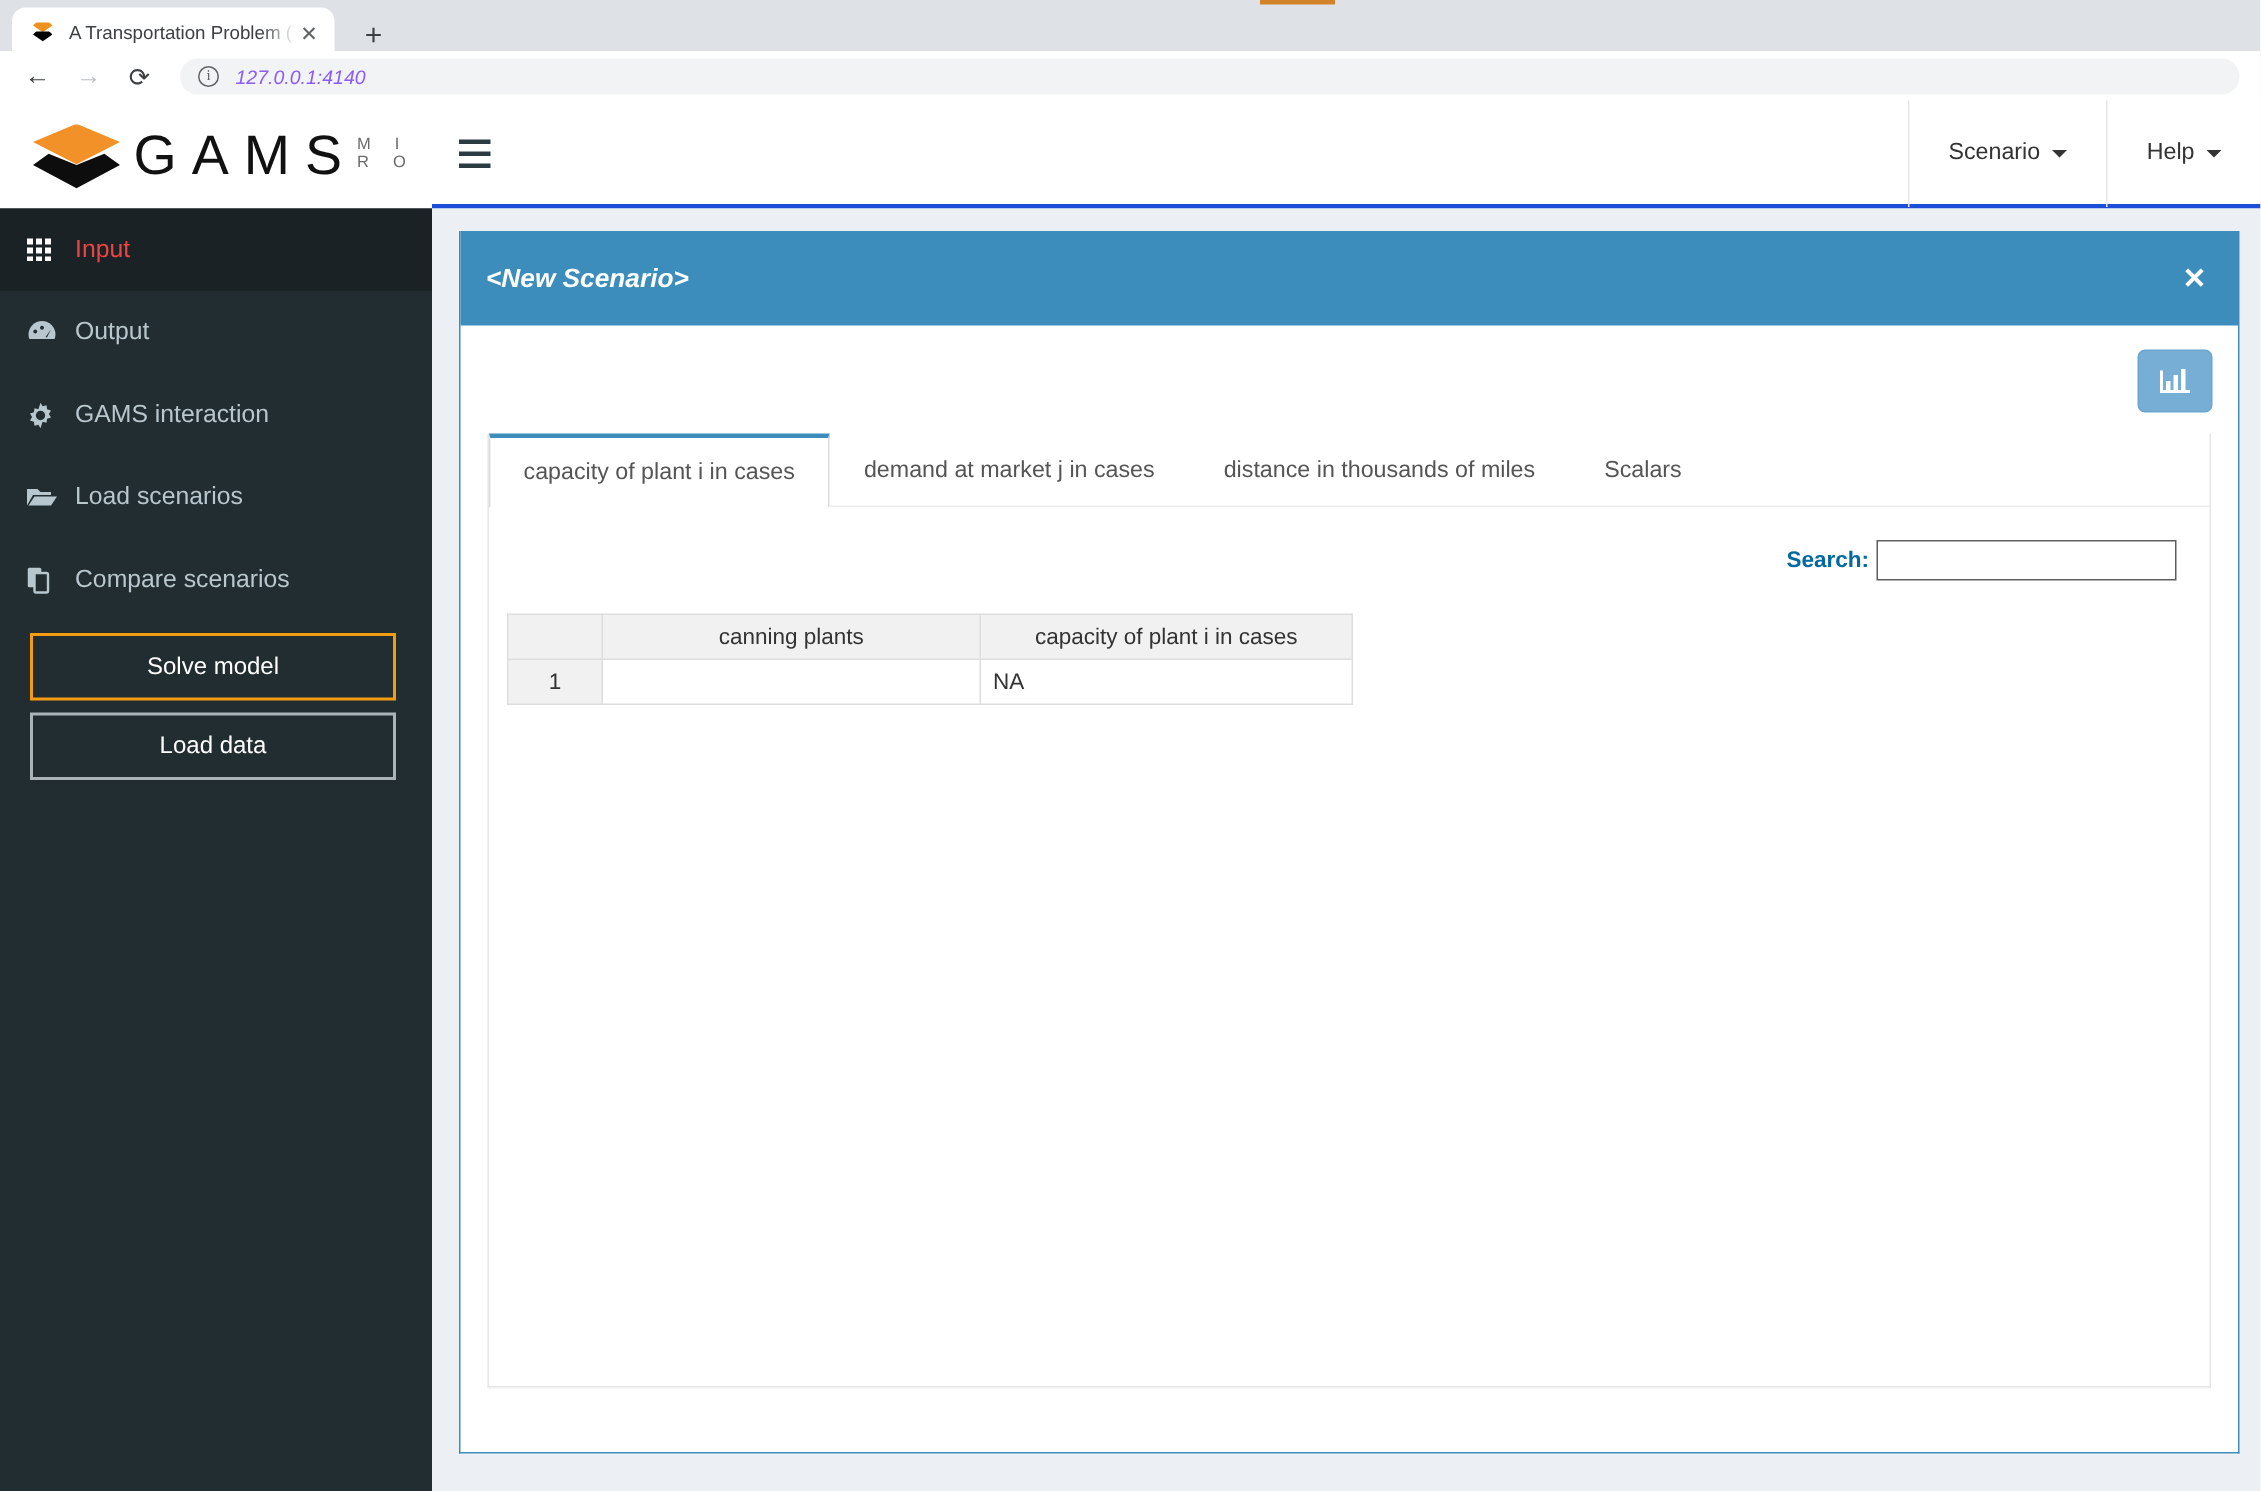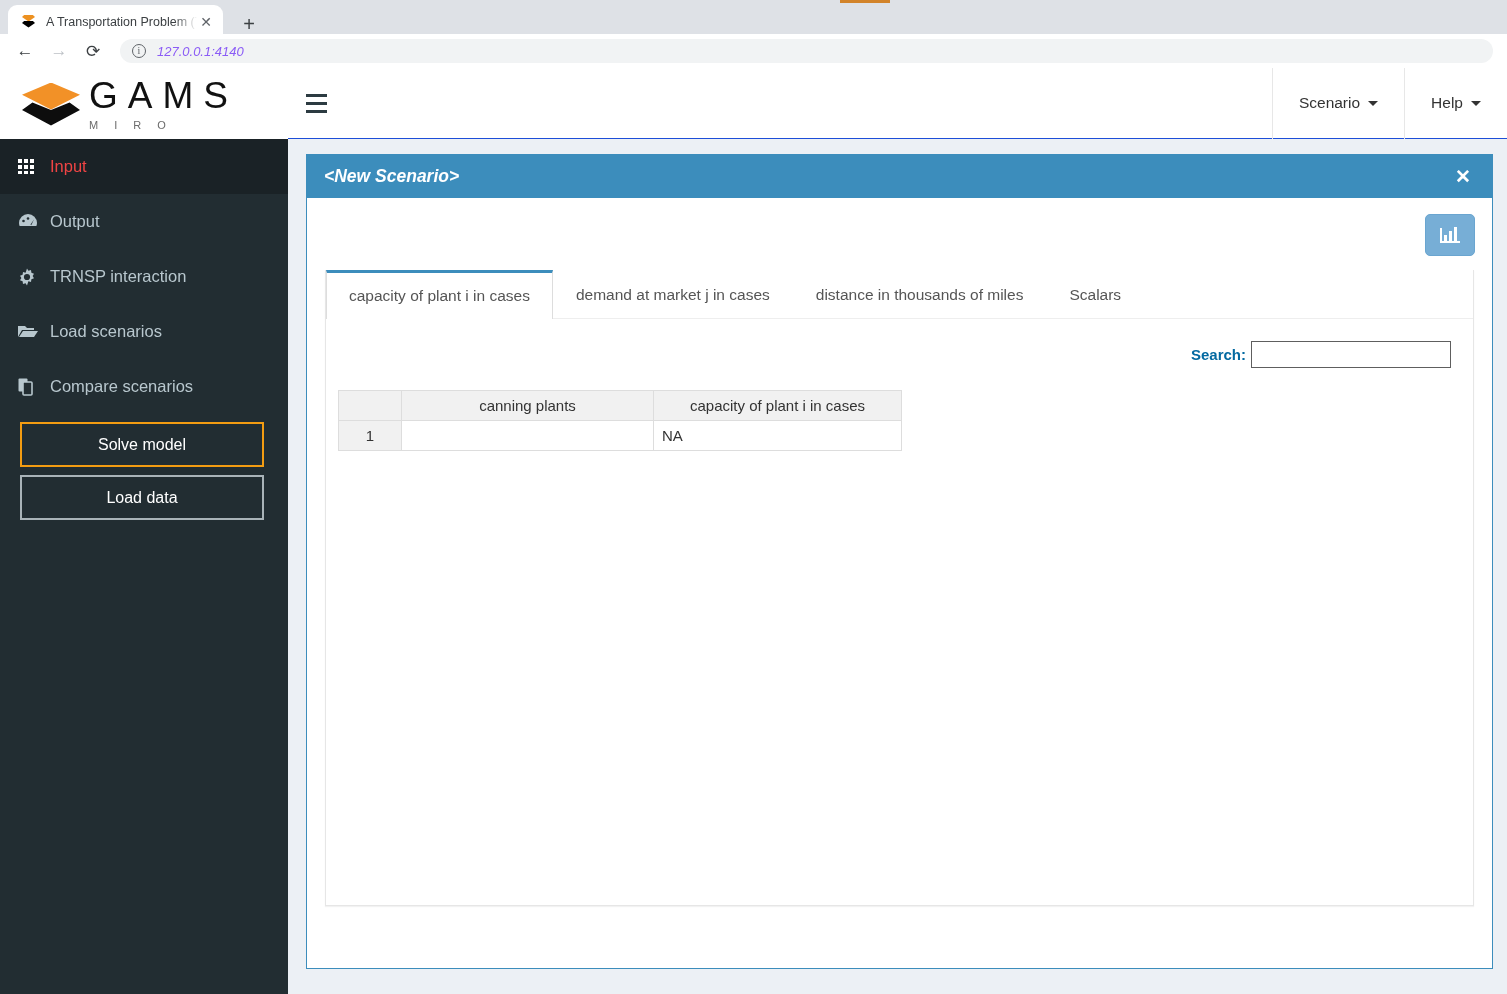--- a/index.html
+++ b/index.html
@@ -90,32 +90,32 @@
   #logo-mark .dia-top {
     position: absolute; left: 0; top: 3px; width: 58px; height: 27px;
     background: #f29127;
     clip-path: polygon(50% 100%, 0 45%, 50% 0, 100% 45%);
   }
   #logo-mark .dia-bot {
     position: absolute; left: 0; top: 21px; width: 58px; height: 25px;
     background: #0d0d0d;
     clip-path: polygon(50% 100%, 0 38%, 18% 8%, 50% 38%, 82% 8%, 100% 38%);
   }
-  #logo-text { margin-left: 9px; display: flex; flex-direction: column; }
+  #logo-text { margin-left: 9px; display: flex; flex-direction: row; }
   #logo-gams {
     font-size: 37px; letter-spacing: 10px; color: #111111; line-height: 1;
     font-weight: 400;
   }
   #logo-miro {
     font-size: 11px; letter-spacing: 6.5px; color: #6b6b6b;
     text-align: left; margin-top: 5px; padding-right: 4px;
   }
   #header-bar {
     position: absolute; left: 288px; top: 0; right: 0; height: 71px;
-    background: #ffffff; border-bottom: 1px solid #1d4ed8;
+    background: #ffffff; border-bottom: 3px solid #1d4ed8;
     display: flex; align-items: center;
   }
   #hamburger {
     width: 56px; height: 71px; display: flex; flex-direction: column;
     align-items: center; justify-content: center; gap: 5px;
   }
   #hamburger span { display: block; width: 21px; height: 3px; background: #2c3b41; }
   #header-spacer { flex: 1; }
   .header-menu {
     height: 71px; padding: 0 26px; display: flex; align-items: center;
@@ -152,21 +152,21 @@
   
   #main {
     position: absolute; left: 288px; top: 71px; right: 0; bottom: 0;
     background: #ecf0f5; padding: 15px 16px 0 18px;
   }
   #scenario-panel {
     width: 1187px; height: 815px; background: #ffffff;
     border: 1px solid #3c8dbc; border-top: none; position: relative;
   }
   #panel-header {
-    height: 44px; background: #3c8dbc; display: flex; align-items: center;
+    height: 63px; background: #3c8dbc; display: flex; align-items: center;
     padding: 0 18px 0 17px;
   }
   #panel-title {
     flex: 1; color: #ffffff; font-size: 17.5px; font-style: italic; font-weight: 600;
   }
   #panel-close {
     color: #ffffff; font-size: 19px; font-weight: bold; width: 22px;
     text-align: center;
   }
   #panel-body { position: relative; padding: 17px 18px 0 18px; }
@@ -319,21 +319,21 @@
       <span>Output</span>
     </div>
 
     <div class="side-item">
       <span class="side-ico">
         <svg width="18" height="18" viewBox="0 0 18 18">
           <path fill="#b8c7ce" d="M9 0.5 l1.4 2.3 2.6-0.7 0.4 2.7 2.6 0.9-1.4 2.3 1.4 2.3-2.6 0.9-0.4 2.7-2.6-0.7L9 17.5 l-1.4-2.3-2.6 0.7-0.4-2.7-2.6-0.9 1.4-2.3-1.4-2.3 2.6-0.9 0.4-2.7 2.6 0.7z"></path>
           <circle cx="9" cy="9" r="3.1" fill="#222d32"></circle>
         </svg>
       </span>
-      <span>TRNSP interaction</span>
+      <span>GAMS interaction</span>
     </div>
 
     <div class="side-item">
       <span class="side-ico">
         <svg width="20" height="15" viewBox="0 0 20 15">
           <path fill="#b8c7ce" d="M0 2 h7 l2 2 h7 v2 H4 L0 13 Z"></path>
           <path fill="#b8c7ce" d="M5 7 h15 l-4 6 H1 Z"></path>
         </svg>
       </span>
       <span>Load scenarios</span>

